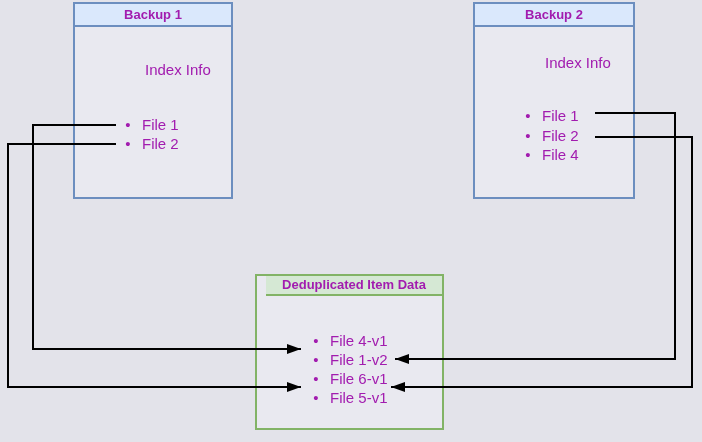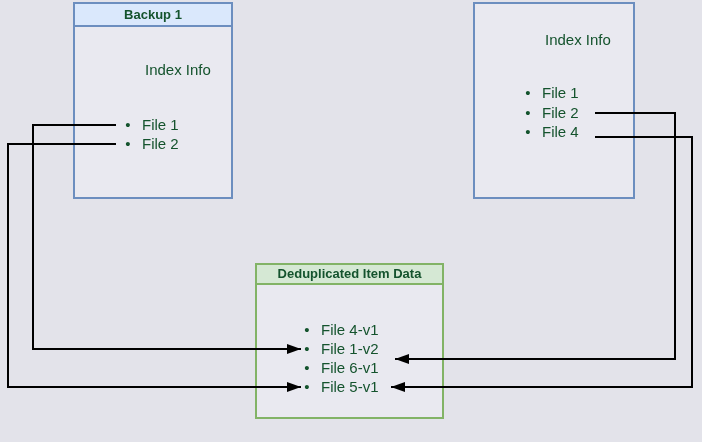--- a/index.html
+++ b/index.html
@@ -5,21 +5,21 @@
   html, body {
     margin: 0;
     padding: 0;
   }
   .canvas {
     position: relative;
     width: 702px;
     height: 442px;
     background: #e3e3ea;
     font-family: "Liberation Sans", sans-serif;
-    color: #14532d;
+    color: #a21caf;
     overflow: hidden;
   }
   .box {
     position: absolute;
     box-sizing: border-box;
     background: #e9e9f0;
   }
   .box.blue  { border: 2px solid #6c8ebf; }
   .box.green { border: 2px solid #82b366; }
   .box-header {
@@ -96,38 +96,39 @@
         <span>File 1</span>
       </div>
       <div class="item" style="left:48px; top:107px;">
         <span class="dot">•</span>
         <span>File 2</span>
       </div>
     </div>
   </div>
 
   <div class="box blue" style="left:473px; top:2px; width:162px; height:197px;">
+    <div class="box-header">Backup 2</div>
     <div class="box-body">
       <div class="subtitle" style="left:26px; top:26px;">Index Info</div>
       <div class="item" style="left:48px; top:79px;">
         <span class="dot">•</span>
         <span>File 1</span>
       </div>
       <div class="item" style="left:48px; top:99px;">
         <span class="dot">•</span>
         <span>File 2</span>
       </div>
       <div class="item" style="left:48px; top:118px;">
         <span class="dot">•</span>
         <span>File 4</span>
       </div>
     </div>
   </div>
 
-  <div class="box green" style="left:255px; top:263px; width:189px; height:156px;">
+  <div class="box green" style="left:255px; top:274px; width:189px; height:156px;padding-left:9px;">
     <div class="box-header">Deduplicated Item Data</div>
     <div class="box-body" style="height:calc(100% - 20px);">
       <div class="item" style="left:45px; top:35px;">
         <span class="dot">•</span>
         <span>File 4-v1</span>
       </div>
       <div class="item" style="left:45px; top:54px;">
         <span class="dot">•</span>
         <span>File 1-v2</span>
       </div>

